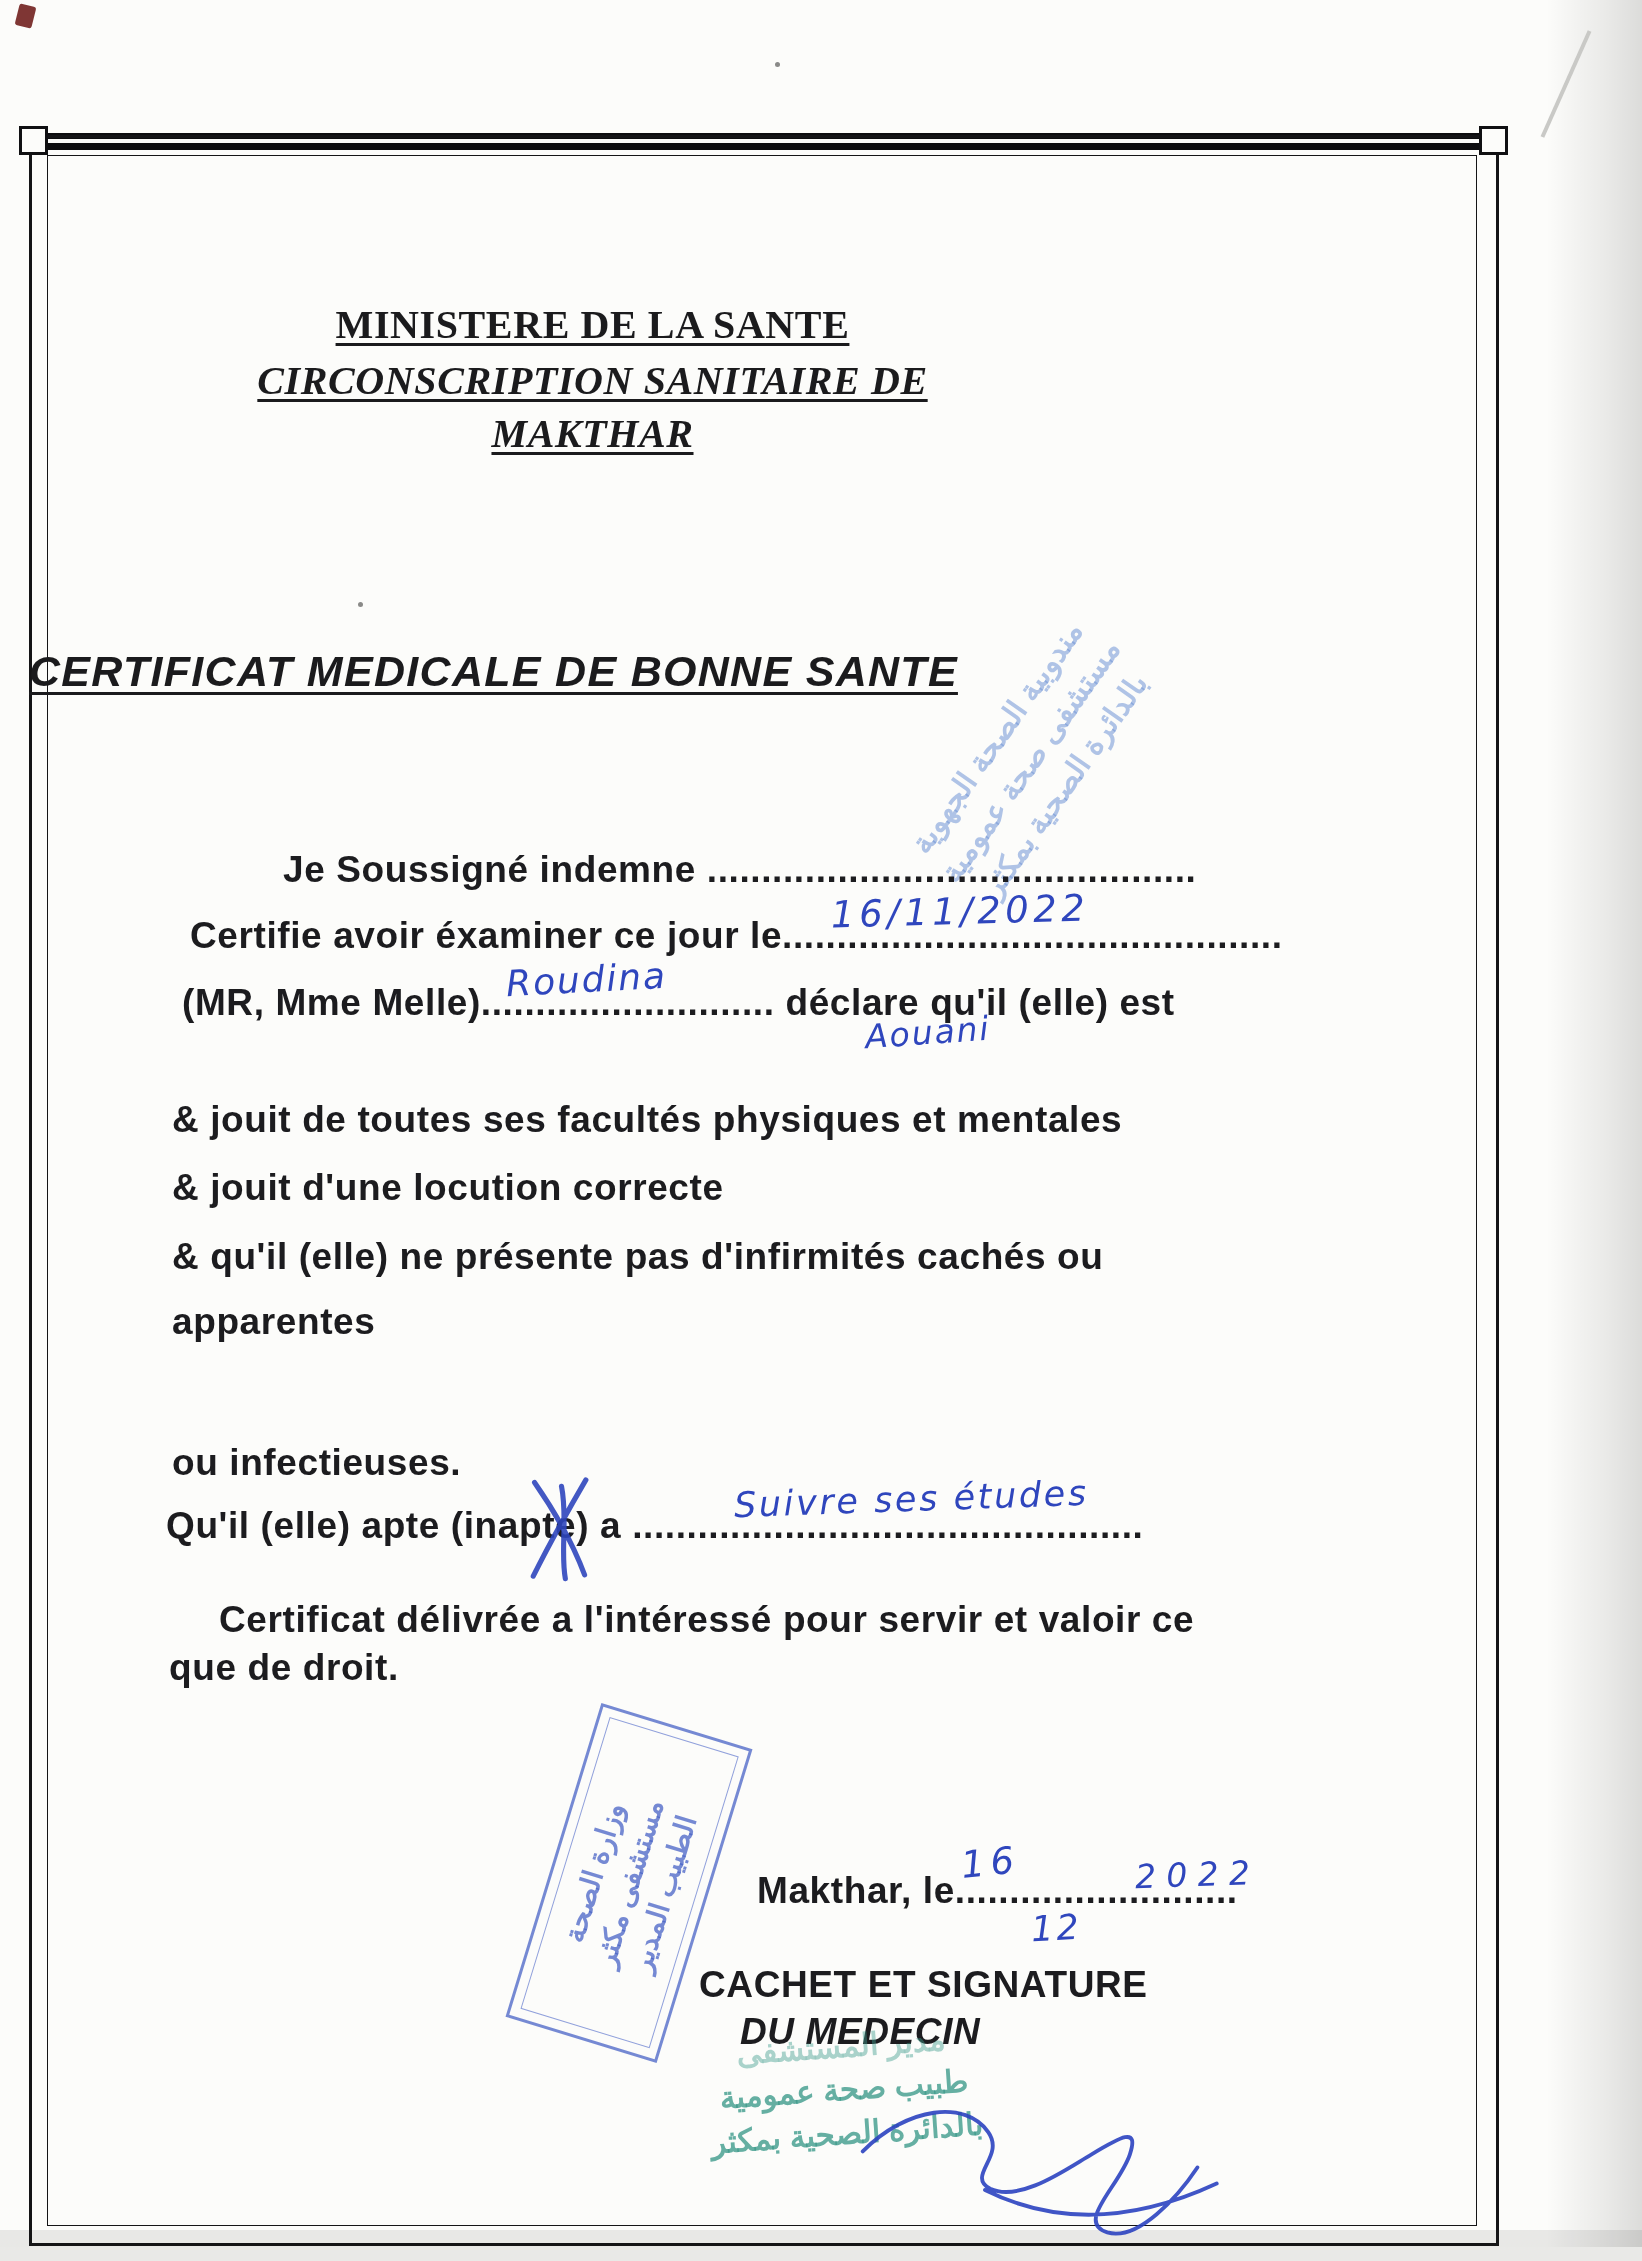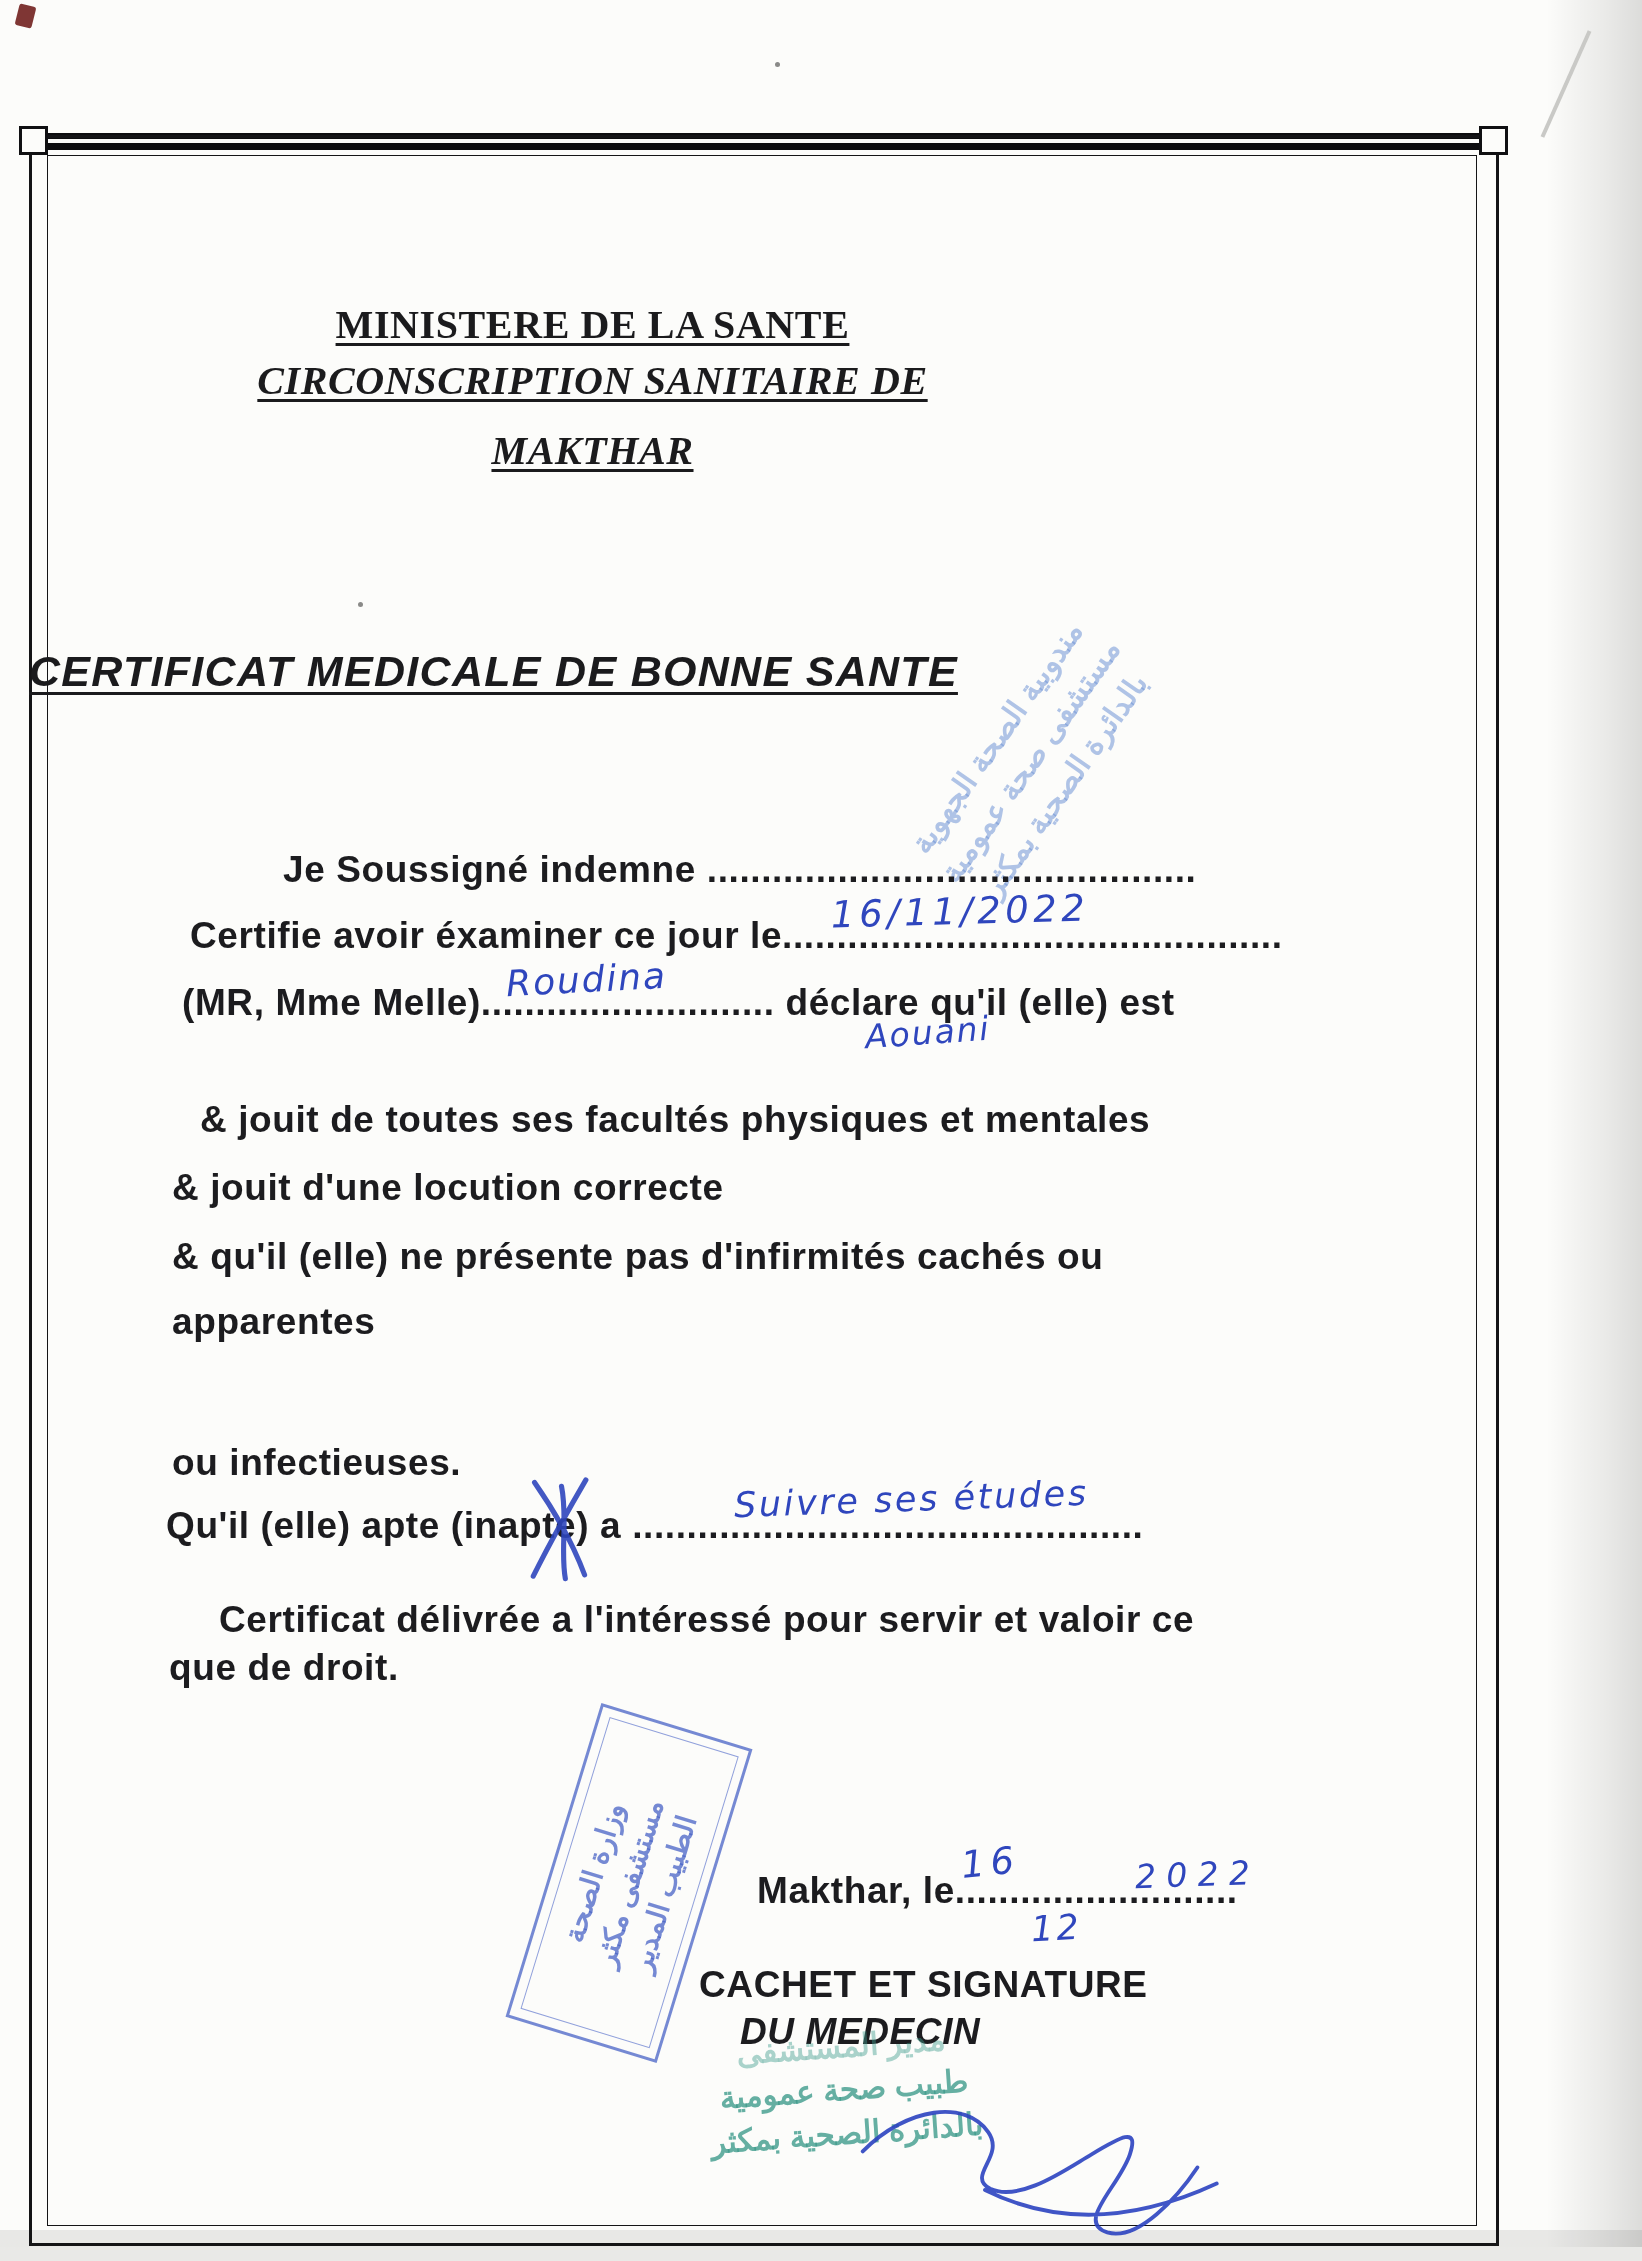--- a/index.html
+++ b/index.html
@@ -55,36 +55,36 @@
 
   <div class="abs frame-topbar"></div>
   <div class="abs frame-outer"></div>
   <div class="abs frame-inner"></div>
   <div class="abs corner-box" style="left:19.3px;top:126px;"></div>
   <div class="abs corner-box" style="left:1479px;top:126px;"></div>
 
   <div class="abs" style="left:219px;top:301px;width:747px;text-align:center;">
     <div class="serif-head">MINISTERE DE LA SANTE</div>
     <div class="serif-head it" style="margin-top:9px;">CIRCONSCRIPTION SANITAIRE DE</div>
-    <div class="serif-head it" style="margin-top:23px;">MAKTHAR</div>
+    <div class="serif-head it" style="margin-top:6px;">MAKTHAR</div>
   </div>
 
   <div class="abs stamp-diag stamp-text-block" style="left:831px;top:702px;width:399px;transform:rotate(-55deg);">
     <div class="stamp-line" dir="rtl">مندوبية الصحة الجهوية</div>
     <div class="stamp-line" dir="rtl">مستشفى صحة عمومية</div>
     <div class="stamp-line" dir="rtl">بالدائرة الصحية بمكثر</div>
   </div>
 
   <div class="abs doc-title" style="left:29px;top:647px;width:1464px;">CERTIFICAT MEDICALE DE BONNE SANTE</div>
 
   <div class="abs printed" style="left:283px;top:849px;">Je Soussigné indemne .............................................</div>
   <div class="abs printed" style="left:190px;top:915px;">Certifie avoir éxaminer ce jour le..............................................</div>
   <div class="abs printed" style="left:182px;top:982px;">(MR, Mme Melle)........................... déclare qu'il (elle) est</div>
 
-  <div class="abs printed" style="left:172px;top:1099px;margin-left:28px;">&amp; jouit de toutes ses facultés physiques et mentales</div>
+  <div class="abs printed" style="left:172px;top:1099px;">&amp; jouit de toutes ses facultés physiques et mentales</div>
   <div class="abs printed" style="left:172px;top:1167px;">&amp; jouit d'une locution correcte</div>
   <div class="abs printed" style="left:172px;top:1236px;">&amp; qu'il (elle) ne présente pas d'infirmités cachés ou</div>
   <div class="abs printed" style="left:172px;top:1301px;">apparentes</div>
   <div class="abs printed" style="left:172px;top:1442px;">ou infectieuses.</div>
   <div class="abs printed" style="left:166px;top:1505px;">Qu'il (elle) apte (inapte) a ...............................................</div>
   <div class="abs printed" style="left:219px;top:1599px;">Certificat délivrée a l'intéressé pour servir et valoir ce</div>
   <div class="abs printed" style="left:169px;top:1647px;">que de droit.</div>
 
   <div class="abs hand" style="left:831px;top:890px;font-size:37px;letter-spacing:4.5px;transform:rotate(-1.5deg);">16/11/2022</div>
   <div class="abs hand" style="left:506px;top:959px;font-size:36px;letter-spacing:1.9px;transform:rotate(-3deg);">Roudina</div>

